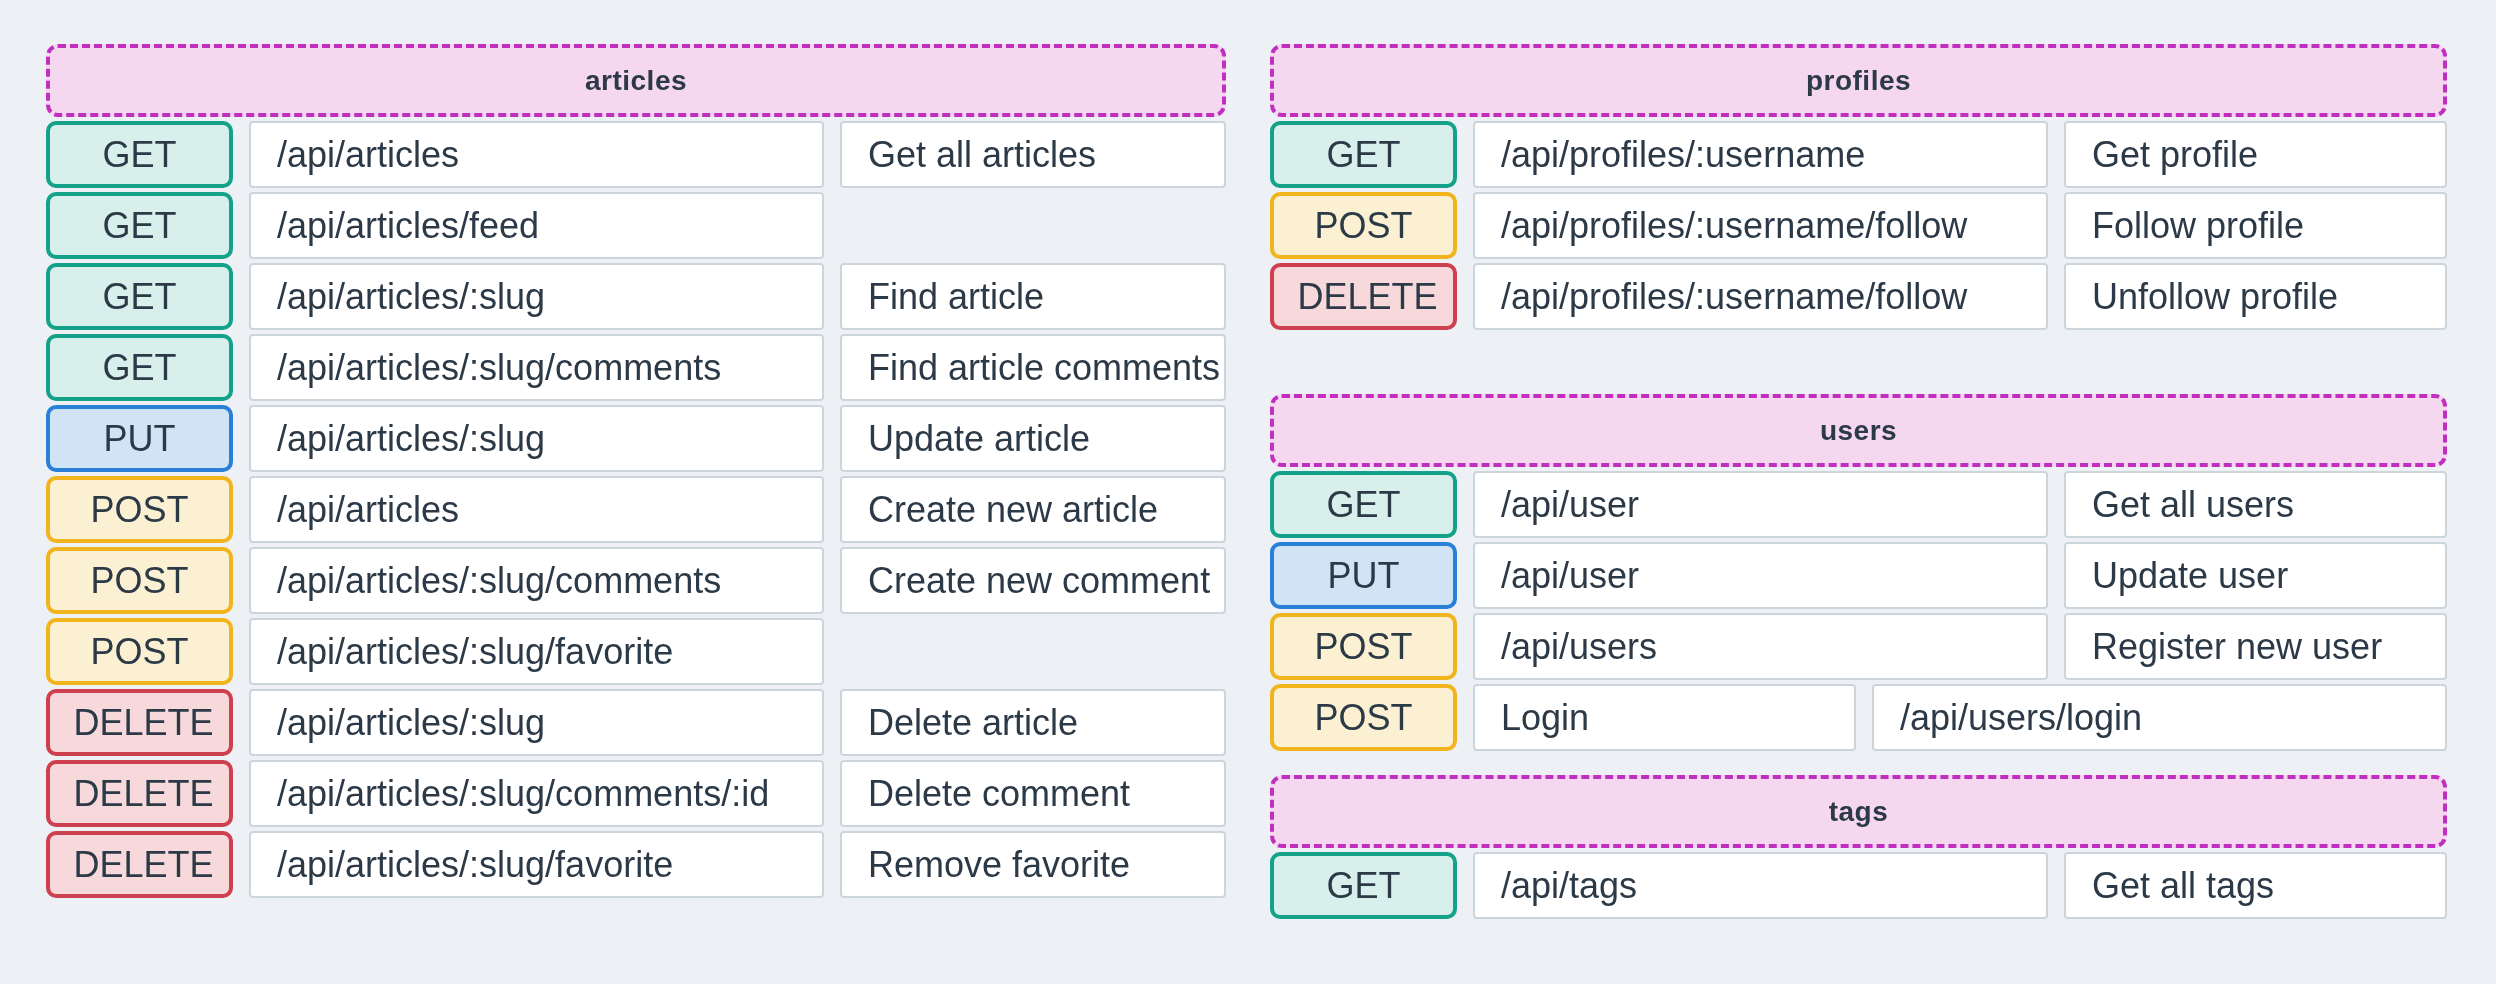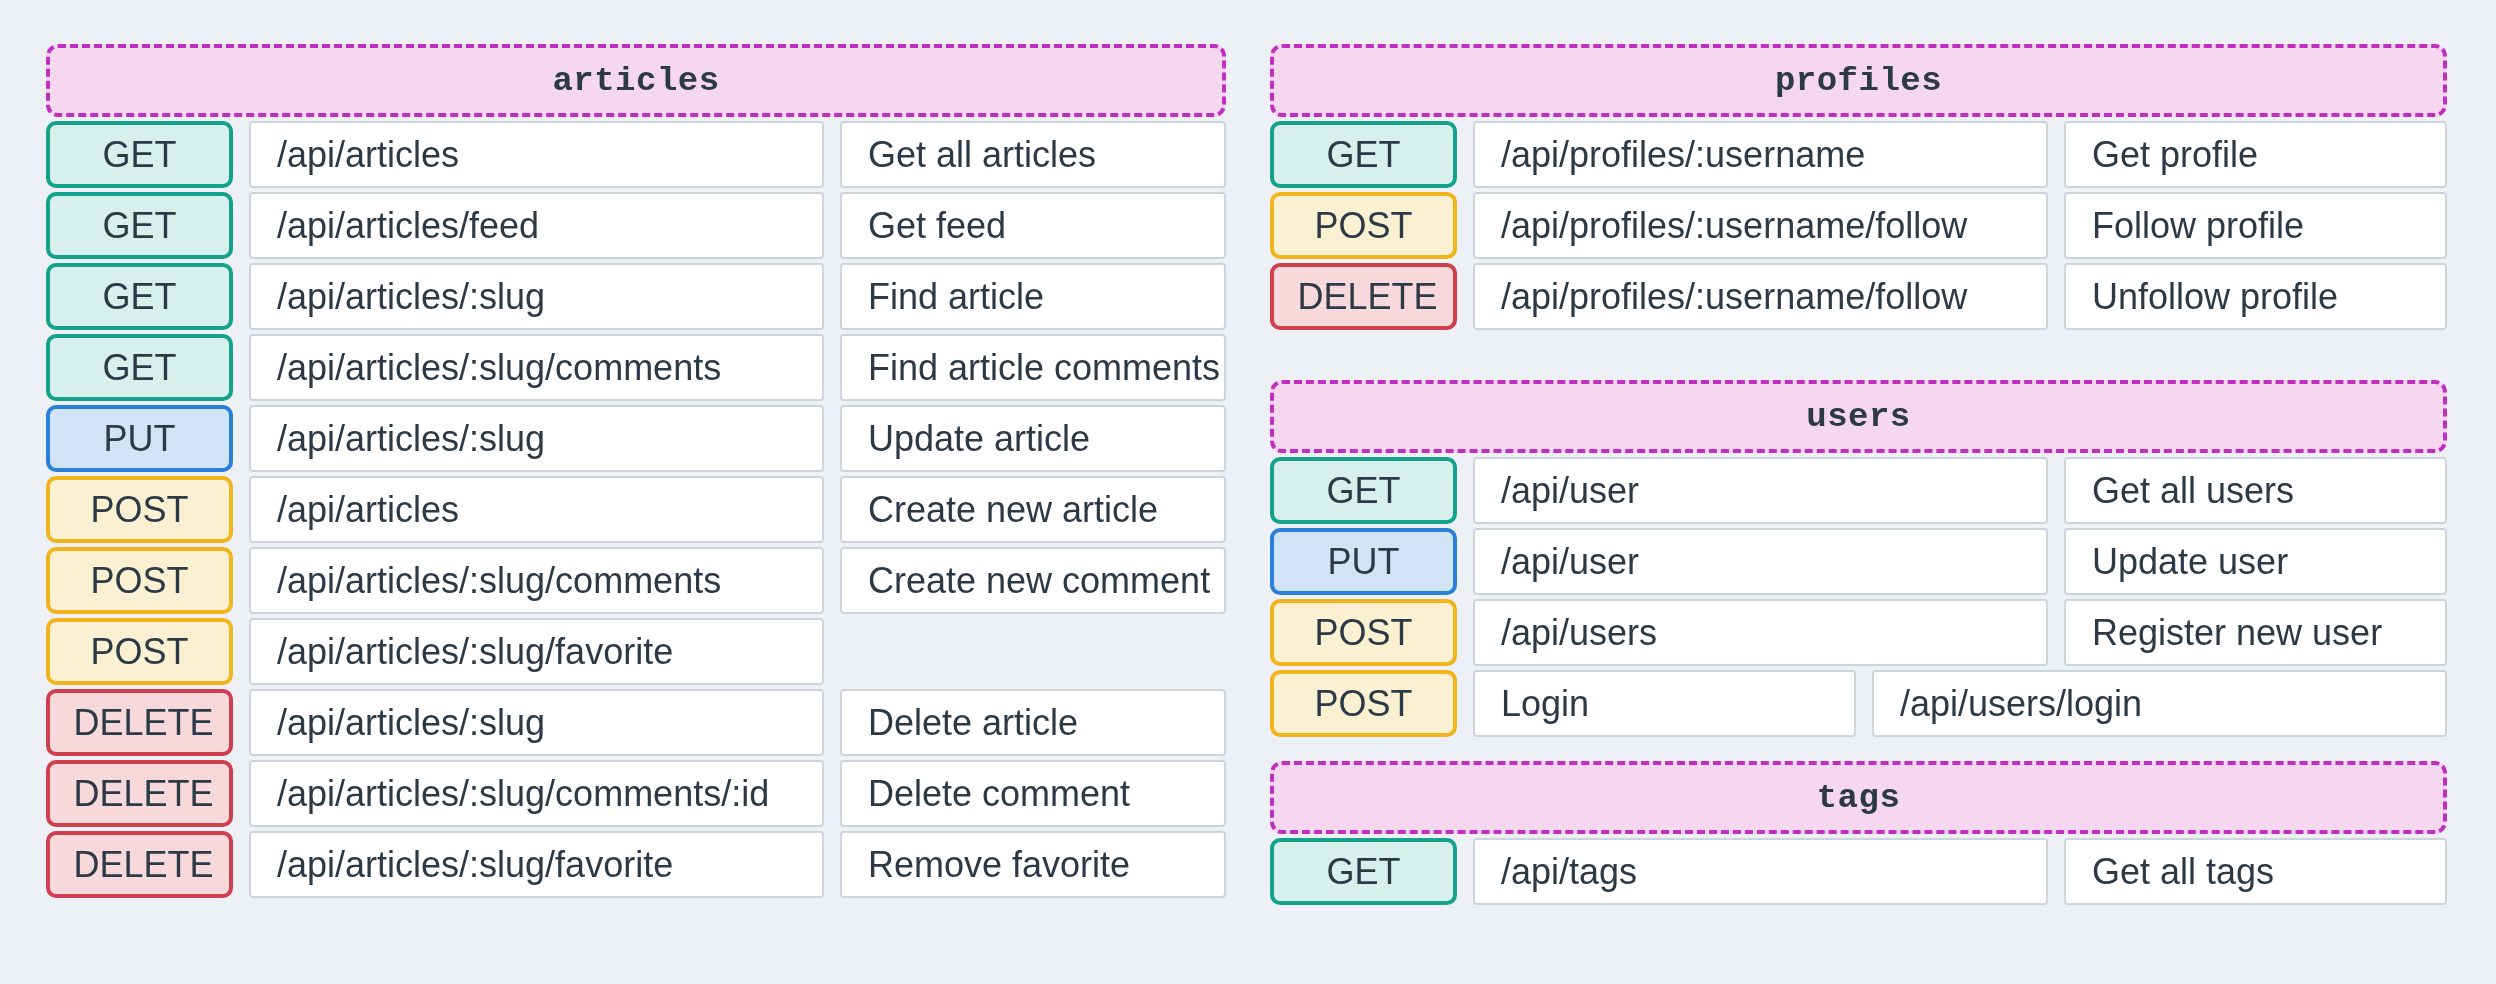--- a/index.html
+++ b/index.html
@@ -20,39 +20,38 @@
     height: 984px;
   }
   .col {
     position: absolute;
     top: 44px;
   }
   .col.left  { left: 46px;  width: 1180px; }
   .col.right { left: 1270px; width: 1177px; }
 
   .api-table { width: 100%; }
-  .col.right .api-table.mt-lg { margin-top: 50px; }
+  .col.right .api-table.mt-lg { margin-top: 64px; }
   .col.right .api-table.mt-md { margin-top: 24px; }
 
   .table-header {
     box-sizing: border-box;
     height: 73px;
     margin-bottom: 4px;
     background: var(--header-bg, #f5d7f0);
     border: 4px dashed var(--header-border, #c02fc0);
     border-radius: 12px;
     display: flex;
     align-items: center;
     justify-content: center;
   }
   .table-title {
-    font-size: 34px;
+    font-size: 28px;
     font-weight: bold;
     letter-spacing: 0.5px;
-    font-family: Liberation Mono, monospace;
   }
 
   .row {
     display: flex;
     gap: 16px;
     height: 67px;
     margin-bottom: 4px;
   }
   .badge {
     box-sizing: border-box;
@@ -96,21 +95,20 @@
     <div class="rows">
   <div class="row">
     <span class="badge get">GET</span>
     <span class="cell path">/api/articles</span>
     <span class="cell desc">Get all articles</span>
   </div>
 
   <div class="row">
     <span class="badge get">GET</span>
     <span class="cell path">/api/articles/feed</span>
-    <span class="cell desc">Get feed</span>
   </div>
 
   <div class="row">
     <span class="badge get">GET</span>
     <span class="cell path">/api/articles/:slug</span>
     <span class="cell desc">Find article</span>
   </div>
 
   <div class="row">
     <span class="badge get">GET</span>

